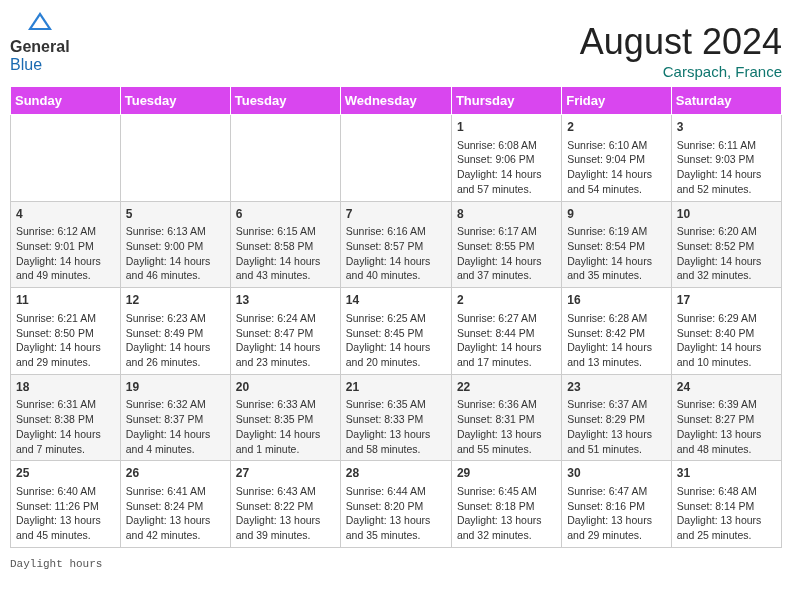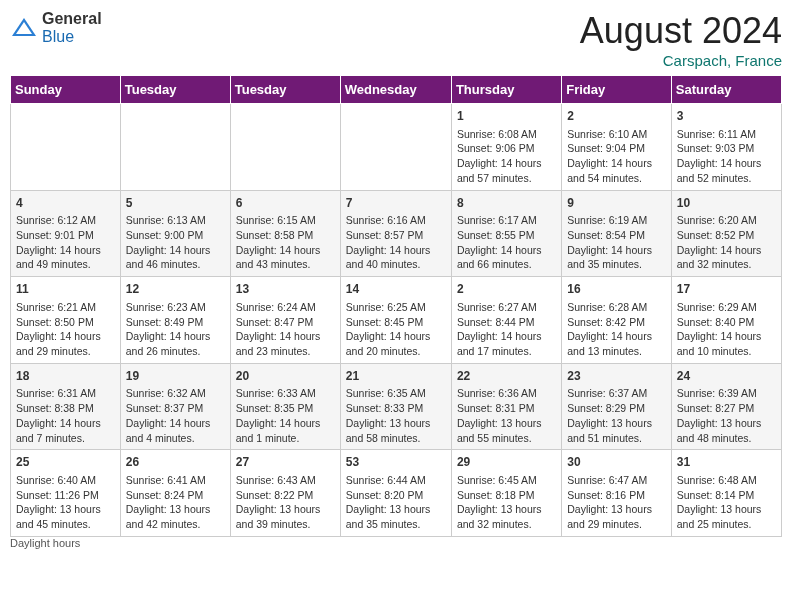--- a/index.html
+++ b/index.html
@@ -13,34 +13,35 @@
     .header-row {
       display: flex;
       justify-content: space-between;
       align-items: flex-start;
       margin-bottom: 6px;
     }
     .logo {
       display: flex;
       align-items: center;
       gap: 4px;
+      flex-direction: column;
     }
     .logo-icon {
       width: 28px; height: 24px;
     }
-    .title-block { text-align: right; }
+    .title-block { text-align: right; margin-top: 11px; }
     .month-year { font-size: 36px; font-weight: 300; color: #222; }
     .location { font-size: 15px; color: #0f766e; }
     .calendar {
       width: 100%;
       border-collapse: collapse;
       font-size: 11px;
     }
     .calendar thead th {
-      background: #701a75;
+      background: #d946ef;
       color: #fff;
       font-weight: bold;
       font-size: 13px;
       padding: 6px 4px;
       border: 1px solid #fff;
       text-align: left;
     }
     .calendar tbody td {
       border: 1px solid #ccc;
       vertical-align: top;
@@ -56,23 +57,24 @@
       background: #f5f5f5;
     }
     .day-number {
       font-weight: bold;
       font-size: 12px;
       display: block;
       margin-bottom: 2px;
     }
     .empty-cell { background: #fff !important; }
     .footer-row {
-      margin-top: 0;
+      margin-top: 10px;
       font-size: 11px;
       color: #555;
+      font-family: Liberation Mono, monospace;
     }
   </style>
 </head>
 <body>
 
 <div class="header-row">
   <div class="logo">
     <svg class="logo-icon" viewBox="0 0 28 24" xmlns="http://www.w3.org/2000/svg">
       <polygon points="14,2 26,20 2,20" fill="#2b7fd4"></polygon>
       <polygon points="14,6 22,18 6,18" fill="#fff"></polygon>
@@ -147,21 +149,21 @@
         <td>
           <span class="day-number">7</span>
           <div>Sunrise: 6:16 AM</div>
           <div>Sunset: 8:57 PM</div>
           <div>Daylight: 14 hours and 40 minutes.</div>
         </td>
         <td>
           <span class="day-number">8</span>
           <div>Sunrise: 6:17 AM</div>
           <div>Sunset: 8:55 PM</div>
-          <div>Daylight: 14 hours and 66 minutes.</div>
+          <div>Daylight: 14 hours and 37 minutes.</div>
         </td>
         <td>
           <span class="day-number">9</span>
           <div>Sunrise: 6:19 AM</div>
           <div>Sunset: 8:54 PM</div>
           <div>Daylight: 14 hours and 35 minutes.</div>
         </td>
         <td>
           <span class="day-number">10</span>
           <div>Sunrise: 6:20 AM</div>
@@ -270,21 +272,21 @@
           <div>Sunset: 8:24 PM</div>
           <div>Daylight: 13 hours and 42 minutes.</div>
         </td>
         <td>
           <span class="day-number">27</span>
           <div>Sunrise: 6:43 AM</div>
           <div>Sunset: 8:22 PM</div>
           <div>Daylight: 13 hours and 39 minutes.</div>
         </td>
         <td>
-          <span class="day-number">53</span>
+          <span class="day-number">28</span>
           <div>Sunrise: 6:44 AM</div>
           <div>Sunset: 8:20 PM</div>
           <div>Daylight: 13 hours and 35 minutes.</div>
         </td>
         <td>
           <span class="day-number">29</span>
           <div>Sunrise: 6:45 AM</div>
           <div>Sunset: 8:18 PM</div>
           <div>Daylight: 13 hours and 32 minutes.</div>
         </td>

